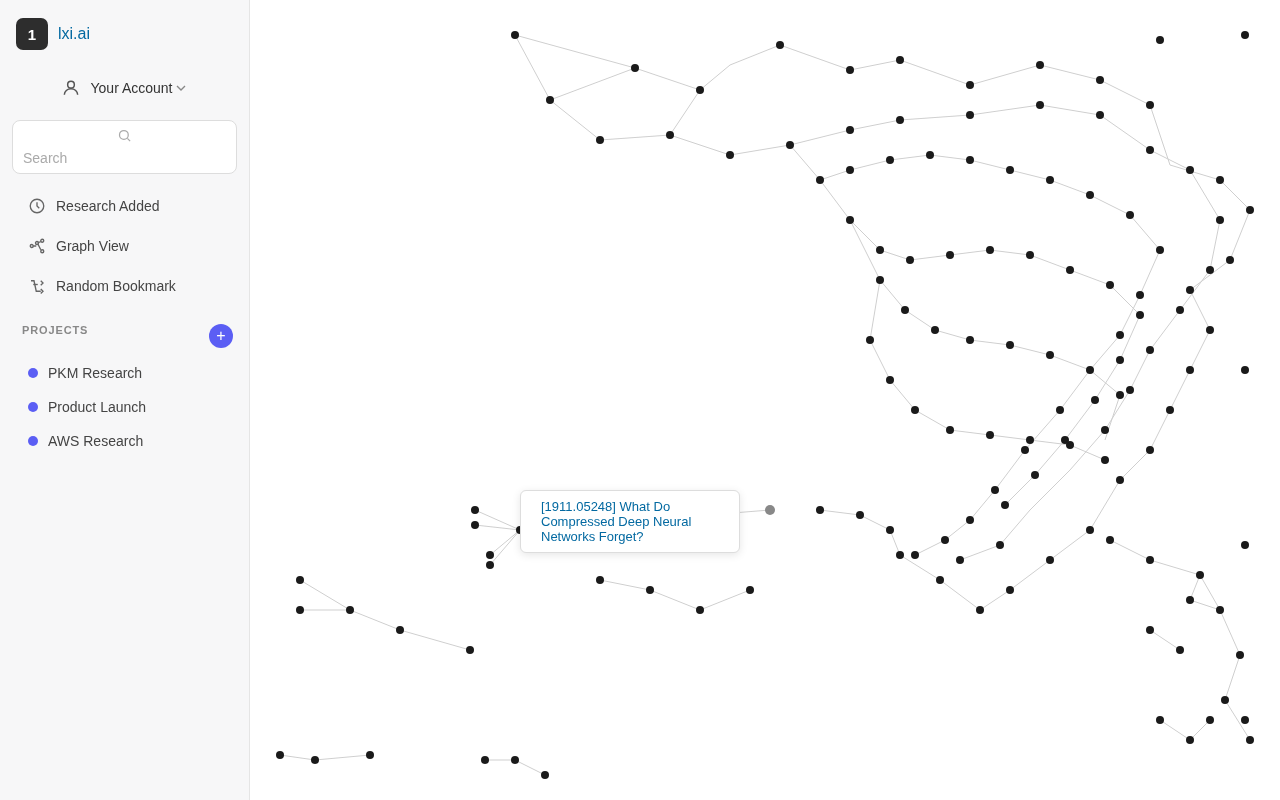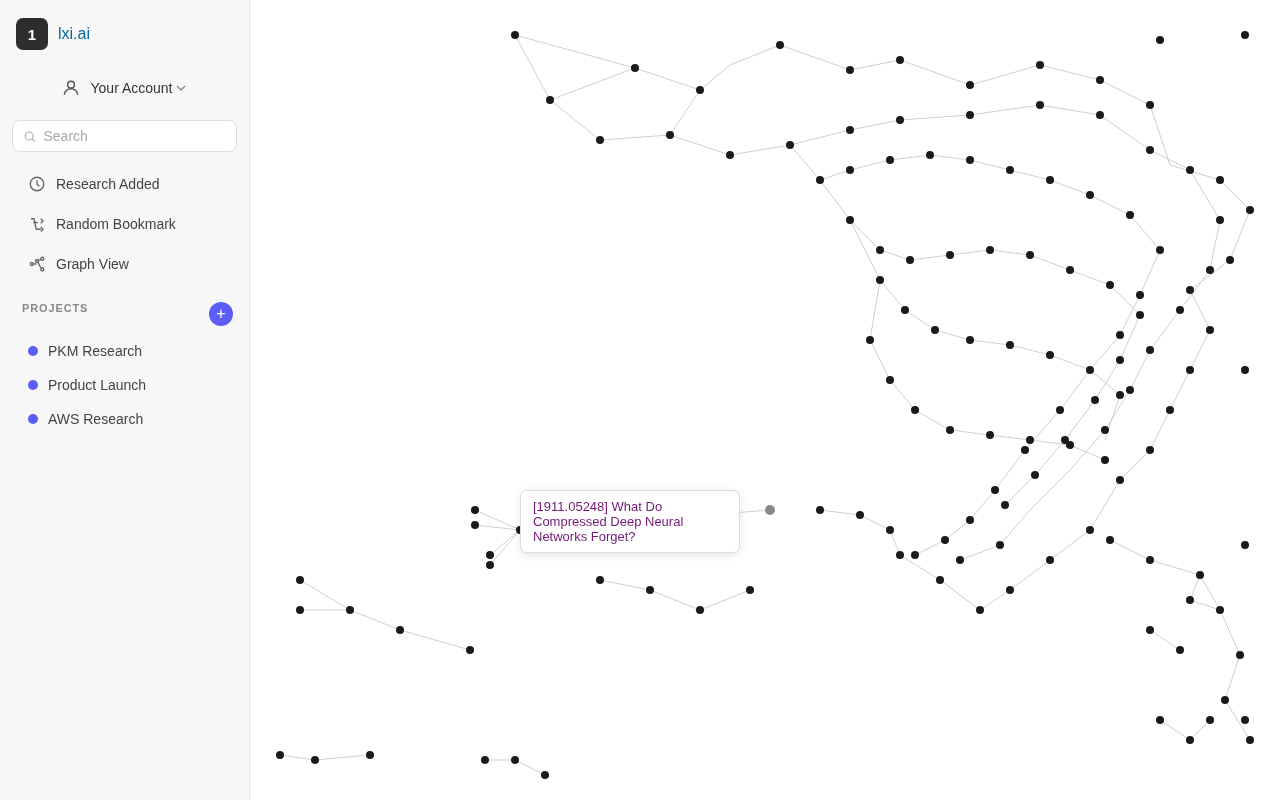--- a/index.html
+++ b/index.html
@@ -74,20 +74,21 @@
       margin: 4px 0;
     }
     .search-box {
       display: flex;
       align-items: center;
       background: #fff;
       border: 1px solid #ddd;
       border-radius: 8px;
       padding: 7px 10px;
       gap: 7px;
+      flex-direction: column;
     }
     .search-icon-svg { color: #aaa; }
     .search-input {
       border: none;
       outline: none;
       background: transparent;
       font-size: 14px;
       color: #333;
       width: 100%;
     }
@@ -162,23 +163,23 @@
       top: 0; left: 0;
       width: 100%;
       height: 100%;
     }
 
     .tooltip {
       position: absolute;
       background: #fff;
       border: 1px solid #ddd;
       border-radius: 6px;
-      padding: 8px 12px;
+      padding: 8px 20px;
       font-size: 13px;
-      color: #701a75;
+      color: #0369a1;
       max-width: 220px;
       pointer-events: none;
       box-shadow: 0 2px 8px rgba(0,0,0,0.1);
       left: 270px;
       top: 490px;
     }
   </style>
 </head>
 <body>
 
@@ -215,37 +216,37 @@
   <div class="nav-item">
     <svg class="nav-icon" viewBox="0 0 24 24" fill="none" stroke="currentColor" stroke-width="1.8">
       <circle cx="12" cy="12" r="9"></circle>
       <path d="M12 7v5l3 3"></path>
     </svg>
     <span>Research Added</span>
   </div>
 
   <div class="nav-item">
     <svg class="nav-icon" viewBox="0 0 24 24" fill="none" stroke="currentColor" stroke-width="1.8">
-      <path d="M4 5h4l3 14h6"></path>
-      <path d="M7 10h6"></path>
-      <path d="M17 5l3 3-3 3"></path>
-      <path d="M17 16l3 3-3 3"></path>
-    </svg>
-    <span>Random Bookmark</span>
-  </div>
-
-  <div class="nav-item">
-    <svg class="nav-icon" viewBox="0 0 24 24" fill="none" stroke="currentColor" stroke-width="1.8">
       <circle cx="5" cy="12" r="2"></circle>
       <circle cx="19" cy="5" r="2"></circle>
       <circle cx="19" cy="19" r="2"></circle>
       <circle cx="12" cy="8" r="2"></circle>
       <path d="M7 12h4M13 8l4-2M13 9l4 8"></path>
     </svg>
     <span>Graph View</span>
+  </div>
+
+  <div class="nav-item">
+    <svg class="nav-icon" viewBox="0 0 24 24" fill="none" stroke="currentColor" stroke-width="1.8">
+      <path d="M4 5h4l3 14h6"></path>
+      <path d="M7 10h6"></path>
+      <path d="M17 5l3 3-3 3"></path>
+      <path d="M17 16l3 3-3 3"></path>
+    </svg>
+    <span>Random Bookmark</span>
   </div>
 
   <div class="projects-header">
     <span class="projects-label">PROJECTS</span>
     <div class="add-btn">+</div>
   </div>
 
   <div class="project-item">
     <div class="project-dot" style="background:#5b5ef4"></div>
     <span>PKM Research</span>

